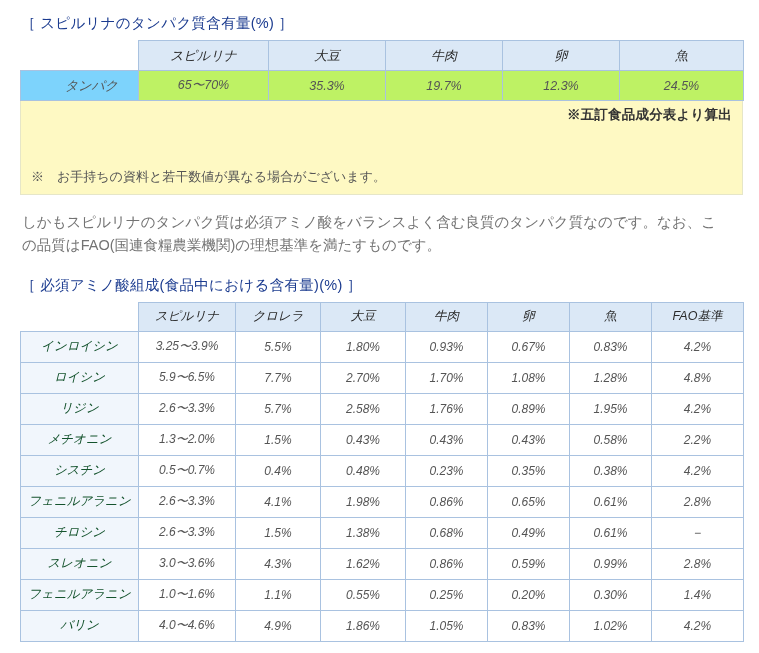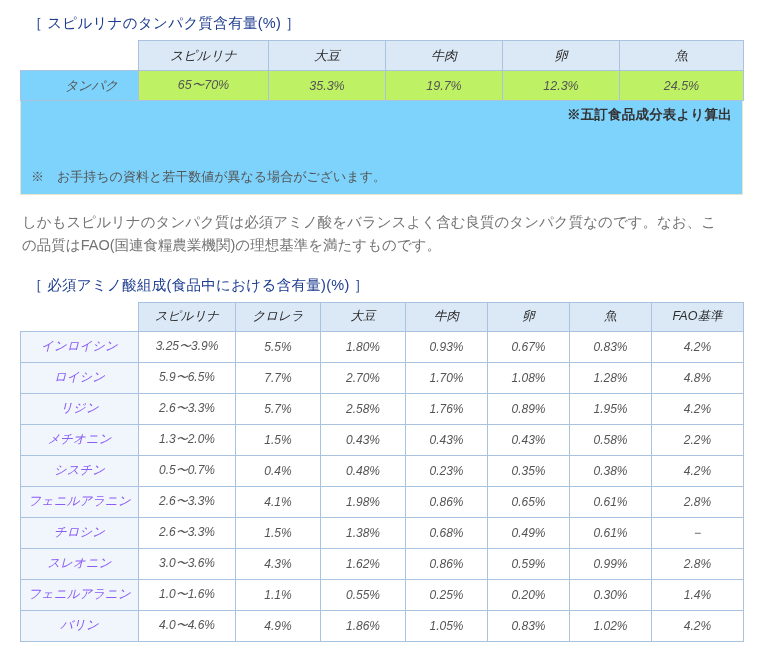--- a/index.html
+++ b/index.html
@@ -19,21 +19,21 @@
     padding: 14px 18px 0 18px;
     box-sizing: border-box;
     width: 759px;
   }
 
   
   .section-head {
     font-size: 14.5px;
     color: #1b3b8f;
     letter-spacing: 0.3px;
-    margin: 0 0 7px 10px;
+    margin: 0 0 7px 3px;
     white-space: nowrap;
   }
 
   
   table {
     border-collapse: collapse;
     table-layout: fixed;
     font-size: 12px;
     font-style: italic;
   }
@@ -72,21 +72,21 @@
     background: #ffffff;
     border-top: 1px solid #ffffff;
     border-left: 1px solid #ffffff;
   }
 
   
   .note-box {
     width: 723px;
     margin: 0 0 0 2px;
     box-sizing: border-box;
-    background: #7dd3fc;
+    background: #fef9c3;
     border: 1px solid #e6e6c8;
     border-top: none;
     padding: 5px 10px 7px 10px;
   }
   .note-line1 {
     text-align: right;
     font-size: 13.5px;
     color: #333333;
     font-weight: bold;
     letter-spacing: 0.2px;
@@ -124,21 +124,21 @@
     color: #2a2a2a;
   }
   #amino-table td {
     height: 28px;
     background: #ffffff;
     font-size: 12px;
     color: #555555;
   }
   #amino-table td.rowhead {
     background: #f1f6fc;
-    color: #8b5cf6;
+    color: #14532d;
     font-size: 12.5px;
   }
   #amino-table .corner {
     background: #ffffff;
     border-top: 1px solid #ffffff;
     border-left: 1px solid #ffffff;
   }
 </style>
 </head>
 <body>

